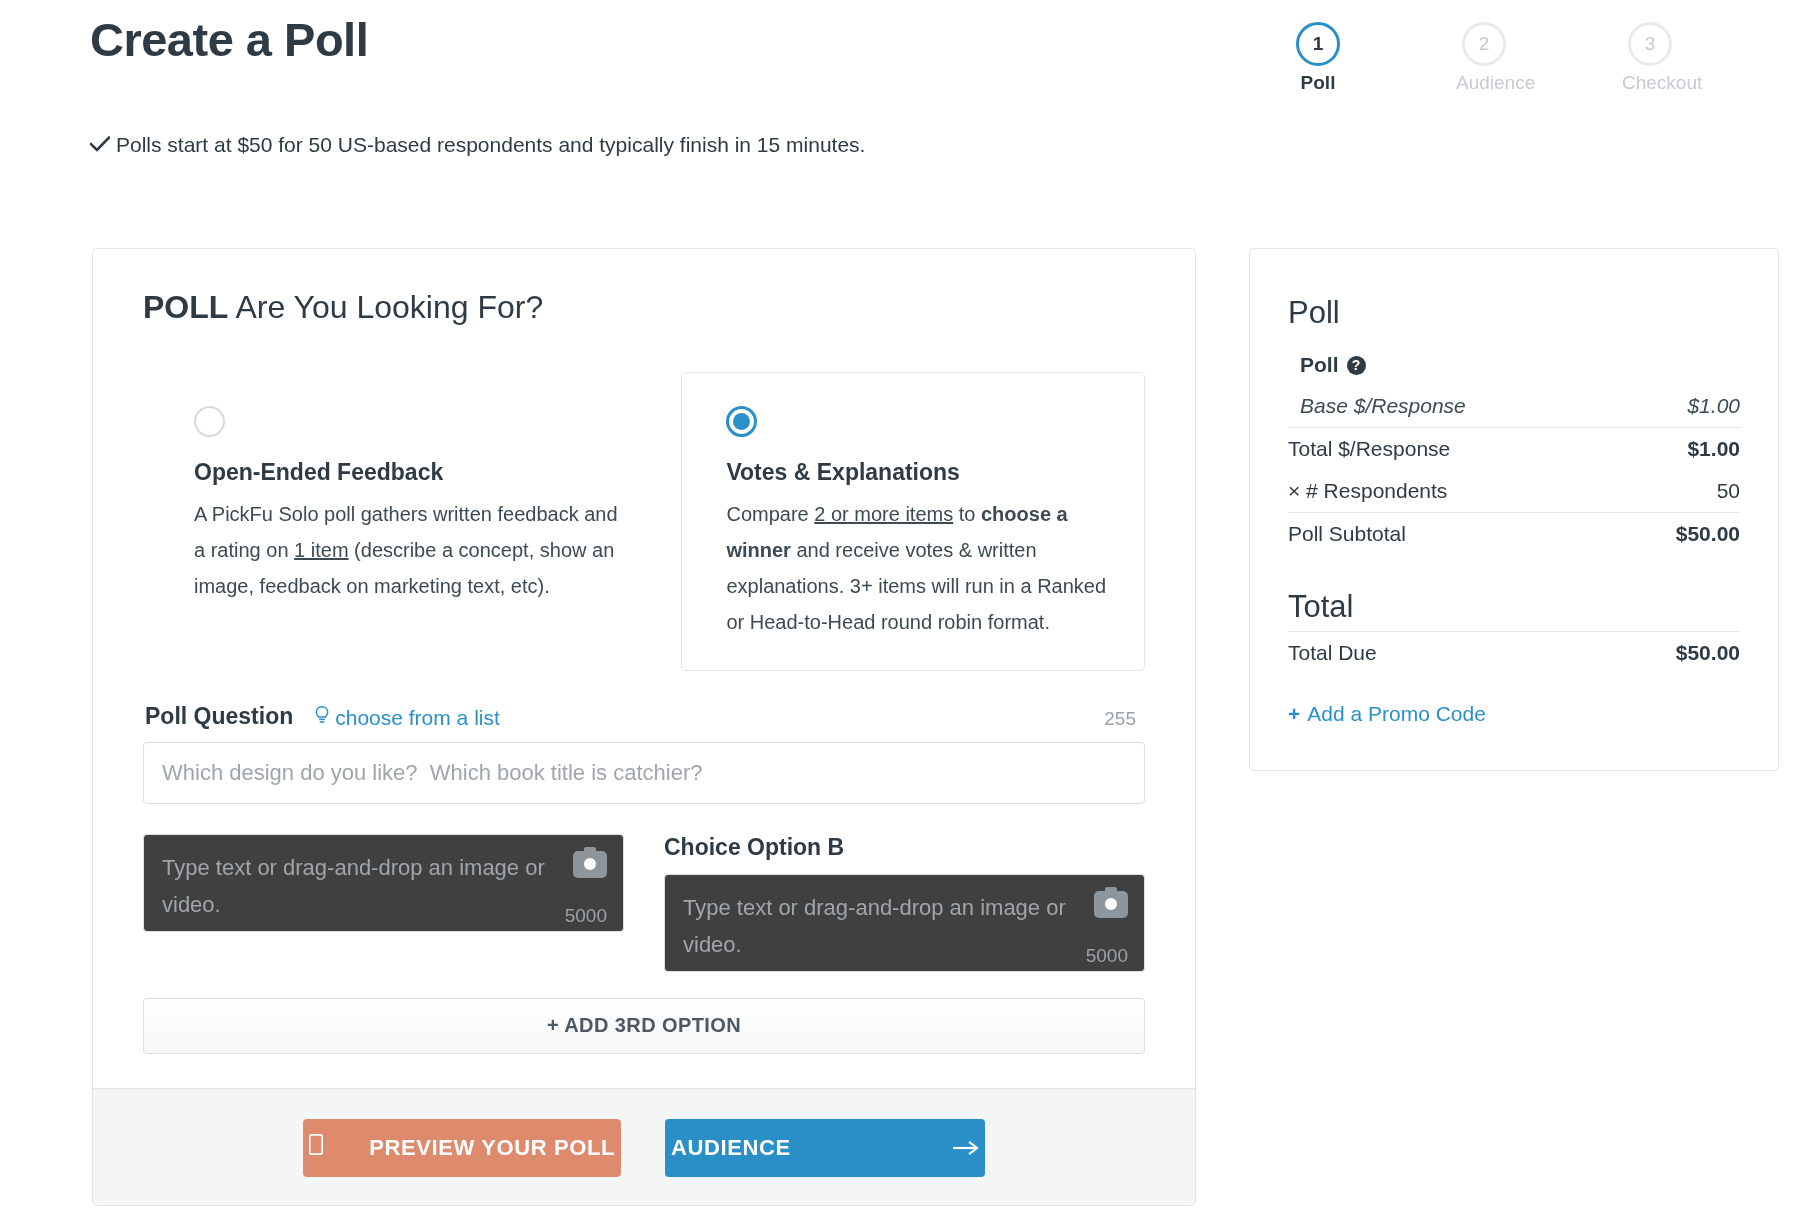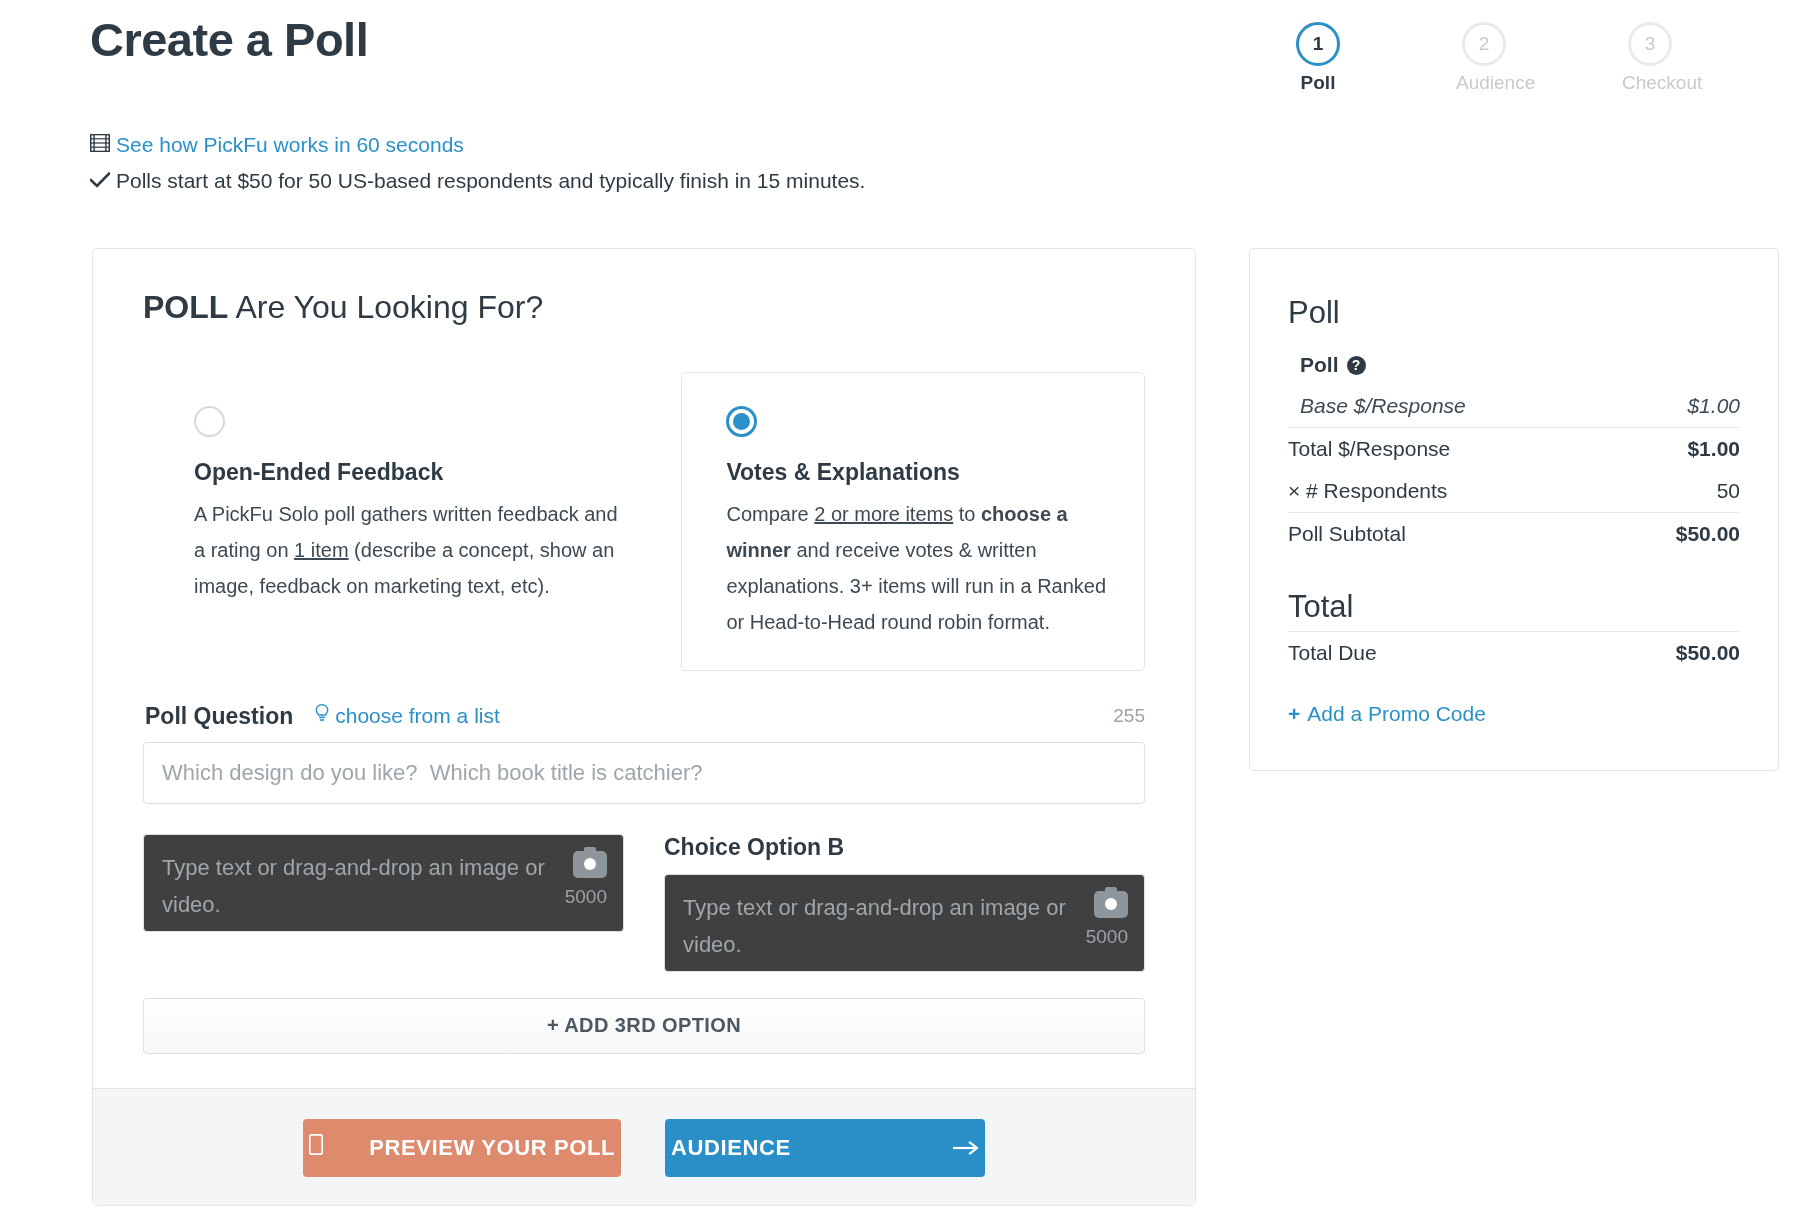--- a/index.html
+++ b/index.html
@@ -184,22 +184,22 @@
     line-height: 36px;
     color: #3d4a54;
   }
   .choice-desc u { text-decoration: underline; }
   .choice-desc b { font-weight: bold; }
 
   
   .field-block { margin-top: 32px; }
   .field-head {
     display: flex;
-    align-items: center;
-    margin: 0 0 12px 2px;
+    align-items: flex-end;
+    margin: 0 9px 12px 2px;
   }
   .field-label {
     font-size: 23px;
     font-weight: bold;
     color: #2f3b44;
   }
   .field-head .choose-link {
     margin-left: 22px;
     font-size: 21px;
     color: #2a90c8;
@@ -277,21 +277,21 @@
     content: "";
     position: absolute;
     left: 11px; top: 7px;
     width: 12px; height: 12px;
     border-radius: 50%;
     background: #fff;
   }
   .opt-count {
     position: absolute;
     right: 16px;
-    bottom: 23px;
+    bottom: 4px;
     font-size: 19px;
     color: #9aa2a8;
   }
 
   
   .add-option-btn {
     margin-top: 26px;
     width: 100%;
     height: 56px;
     border: 1px solid #dcdfe1;
@@ -427,33 +427,20 @@
       <div class="step-circle">2</div>
       <div class="step-label">Audience</div>
     </div>
     <div class="step">
       <div class="step-circle">3</div>
       <div class="step-label">Checkout</div>
     </div>
   </div>
 
   <div class="header-bullets">
-    <div class="row">
-      <span class="bullet-icon">
-        <svg width="20" height="18" viewBox="0 0 20 18" aria-hidden="true">
-          <rect x="0.5" y="0.5" width="19" height="17" fill="none" stroke="#2f3b44" stroke-width="1.6"></rect>
-          <rect x="0.5" y="0.5" width="3.6" height="17" fill="none" stroke="#2f3b44" stroke-width="1.4"></rect>
-          <rect x="15.9" y="0.5" width="3.6" height="17" fill="none" stroke="#2f3b44" stroke-width="1.4"></rect>
-          <line x1="0.5" y1="4.8" x2="19.5" y2="4.8" stroke="#2f3b44" stroke-width="1.2"></line>
-          <line x1="0.5" y1="9" x2="19.5" y2="9" stroke="#2f3b44" stroke-width="1.2"></line>
-          <line x1="0.5" y1="13.2" x2="19.5" y2="13.2" stroke="#2f3b44" stroke-width="1.2"></line>
-        </svg>
-      </span>
-      <a href="#" class="link-blue">See how PickFu works in 60 seconds</a>
-    </div>
     <div class="row">
       <span class="bullet-icon">
         <svg width="20" height="16" viewBox="0 0 20 16" aria-hidden="true">
           <path d="M1 8.2 L7 14 L19 1.6" fill="none" stroke="#2f3b44" stroke-width="2.6" stroke-linecap="square"></path>
         </svg>
       </span>
       <span class="bullet-text">Polls start at $50 for 50 US-based respondents and typically finish in 15 minutes.</span>
     </div>
   </div>
 </div>

